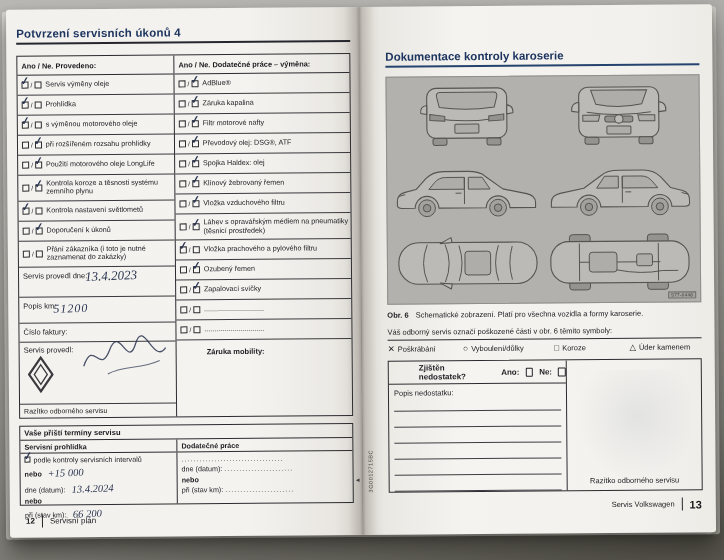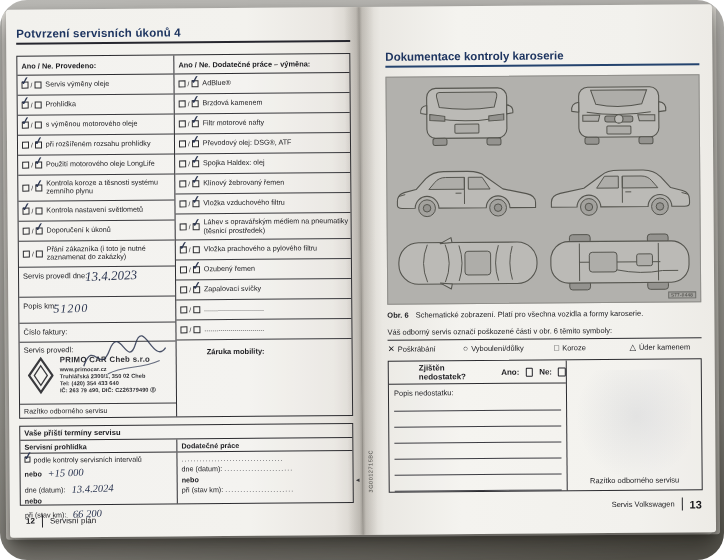--- a/index.html
+++ b/index.html
@@ -1,18 +1,18 @@
 <!DOCTYPE html>
 <html><head>
 <meta charset="utf-8">
 <style>
   html,body{margin:0;padding:0;}
   .scene{position:relative;width:724px;height:560px;overflow:hidden;
     background:linear-gradient(168deg,#b9b8b4 0%,#aba9a5 32%,#96958f 58%,#7d7b75 80%,#55534c 97%);
-    font-family:"Liberation Sans",sans-serif;color:#1b1b1f;border-radius:27px;}
+    font-family:"Liberation Sans",sans-serif;color:#1b1b1f;}
   .book{position:absolute;left:8px;top:7px;width:706px;height:528px;display:flex;
     transform:rotate(-0.45deg);border-radius:3px;
     box-shadow:0 16px 22px rgba(25,24,18,.5),0 4px 8px rgba(0,0,0,.28),-4px 2px 0 rgba(235,232,226,.7),4px 2px 0 rgba(228,225,218,.6);}
   .page{position:relative;width:353px;height:100%;box-sizing:border-box;}
   .page-left{background:linear-gradient(to right,#f2f1ed 0%,#f3f2ee 68%,#e9e6e1 92%,#d2cec7 100%);border-radius:3px 0 0 3px;}
   .page-right{background:linear-gradient(to right,#d2cec7 0%,#eae8e3 6%,#f4f3ef 28%,#f2f1ed 78%,#edebe6 100%);border-radius:0 3px 3px 0;}
   .spine-shadow{position:absolute;left:50%;top:0;width:30px;height:100%;transform:translateX(-50%);pointer-events:none;
     background:linear-gradient(to right,rgba(60,55,48,0),rgba(60,55,48,.16) 40%,rgba(38,34,28,.30) 50%,rgba(60,55,48,.14) 60%,rgba(60,55,48,0));}
   
   .lp-title{position:absolute;left:10px;top:18px;width:334px;font-size:11.5px;font-weight:bold;color:#1e3560;
@@ -207,27 +207,20 @@
           <div class="field" id="f-faktura">
             <span>Číslo faktury:</span>
           </div>
           <div class="field" id="f-stamp">
             <span class="sp-label">Servis provedl:</span>
             <div class="stamp">
               <svg width="26" height="38" viewBox="0 0 40 56">
                 <path d="M20 2 L38 28 L20 54 L2 28 Z" fill="none" stroke="#3a3a3e" stroke-width="3.4"></path>
                 <path d="M20 13 L30 28 L20 43 L10 28 Z" fill="none" stroke="#3a3a3e" stroke-width="2"></path>
               </svg>
-              <div class="stamp-text">
-                <div class="big">PRIMO CAR Cheb s.r.o</div>
-                <div>www.primocar.cz</div>
-                <div>Truhlářská 2300/1, 350 02 Cheb</div>
-                <div>Tel: (420) 354 433 640</div>
-                <div>IČ: 263 79 490, DIČ: CZ26379490 Ⓢ</div>
-              </div>
             </div>
             <svg class="sig" width="92" height="46" viewBox="0 0 92 46">
               <path d="M6 32 C 16 4, 22 42, 32 16 S 50 36, 58 10 S 76 32, 88 14" fill="none" stroke="#2b3550" stroke-width="1.3" opacity="0.85"></path>
               <path d="M30 40 C 46 31, 62 36, 82 27" fill="none" stroke="#2b3550" stroke-width="1.1" opacity="0.7"></path>
             </svg>
           </div>
           <div class="field" id="f-razitko">
             <span>Razítko odborného servisu</span>
           </div>
         </div>
@@ -246,21 +239,21 @@
                 <span class="lbl">AdBlue®</span>
               </div>
               <div class="trow">
                 <span class="cbw">
                   <span class="cb"></span>
                   <span class="slash">/</span>
                   <span class="cb">
                     <span class="tick">✓</span>
                   </span>
                 </span>
-                <span class="lbl">Brzdová kamenem</span>
+                <span class="lbl">Záruka kapalina</span>
               </div>
               <div class="trow">
                 <span class="cbw">
                   <span class="cb"></span>
                   <span class="slash">/</span>
                   <span class="cb">
                     <span class="tick">✓</span>
                   </span>
                 </span>
                 <span class="lbl">Filtr motorové nafty</span>

